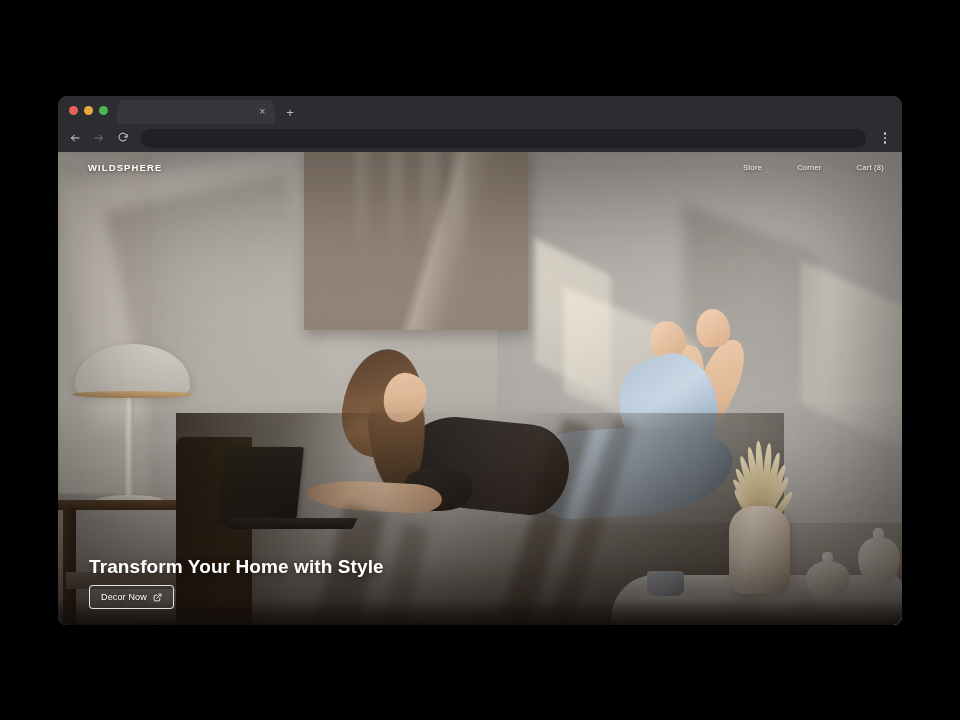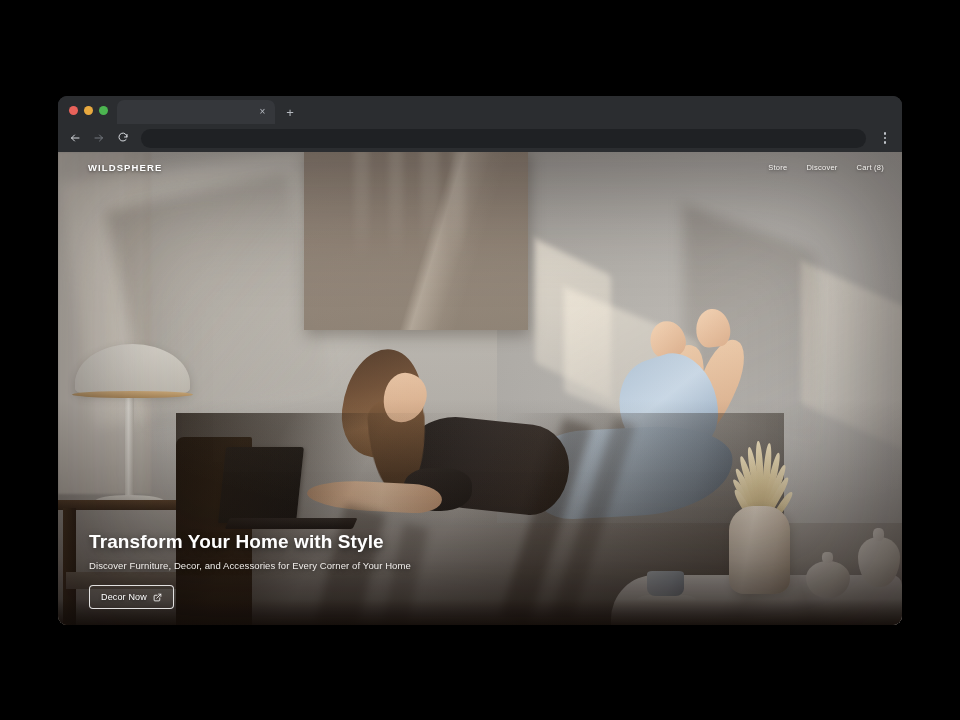--- a/index.html
+++ b/index.html
@@ -456,21 +456,21 @@
     justify-content: space-between;
     padding: 0 18px 0 30px;
     z-index: 6;
   }
   .brand {
     font-size: 9.5px; font-weight: 700;
     letter-spacing: 1.1px;
     color: #ffffff;
     text-shadow: 0 1px 3px rgba(0,0,0,0.45);
   }
-  .site-nav { display: flex; align-items: center; gap: 19px; }
+  .site-nav { display: flex; align-items: center; gap: 35px; }
   .nav-link {
     font-size: 7.5px; color: #f4f2ef;
     letter-spacing: 0.25px;
     text-shadow: 0 1px 3px rgba(0,0,0,0.5);
   }
 
   
   .hero-copy {
     position: absolute;
     left: 31px; bottom: 18px;
@@ -646,28 +646,27 @@
 
         <div class="floor-dark"></div>
         <div class="grade"></div>
         <div class="vignette"></div>
       </div>
 
       <div class="site-header">
         <div class="brand">WILDSPHERE</div>
         <div class="site-nav">
           <span class="nav-link">Store</span>
-          <span class="nav-link">Discover</span>
+          <span class="nav-link">Corner</span>
           <span class="nav-link">Cart (8)</span>
         </div>
       </div>
 
       <div class="hero-copy">
         <div class="hero-title">Transform Your Home with Style</div>
-        <div class="hero-sub">Discover Furniture, Decor, and Accessories for Every Corner of Your Home</div>
         <div class="cta">
           <span class="cta-label">Decor Now</span>
           <svg class="cta-icon" width="9" height="9" viewBox="0 0 24 24" fill="none" stroke="#ffffff" stroke-width="2.2" stroke-linecap="round" stroke-linejoin="round">
             <path d="M18 13v6a2 2 0 0 1-2 2H5a2 2 0 0 1-2-2V8a2 2 0 0 1 2-2h6"></path>
             <polyline points="15 3 21 3 21 9"></polyline>
             <line x1="10" y1="14" x2="21" y2="3"></line>
           </svg>
         </div>
       </div>
 

